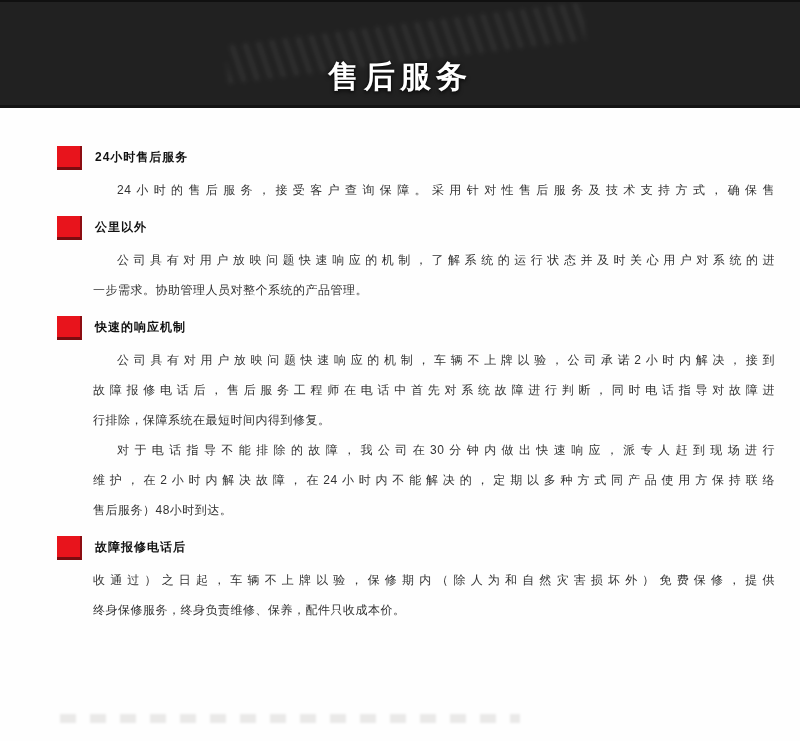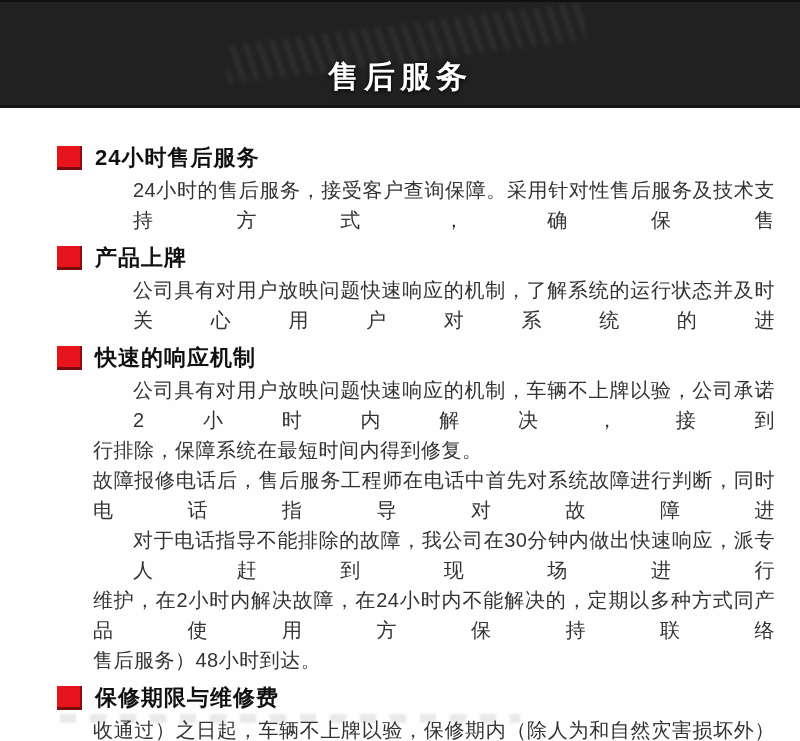--- a/index.html
+++ b/index.html
@@ -52,31 +52,31 @@
   }
   .bullet{
     width:25px;height:24px;flex:0 0 25px;
     background:var(--accent,#e8141c);
     border-right:2px solid #8d0d12;
     border-bottom:3px solid #7a0c10;
     box-sizing:border-box;
   }
   .heading{
     margin:0;
-    font-size:22px;
+    font-size:12px;
     font-weight:bold;
     color:#111111;
     letter-spacing:1px;
     white-space:nowrap;
   }
   .para{
     width:682px;
     margin-left:36px;
     color:#333333;
-    font-size:20px;
+    font-size:12px;
     line-height:30px;
     letter-spacing:0.5px;
   }
   .line{
     text-align:justify;
     white-space:nowrap;
   }
   .line.fill{
     white-space:normal;
     text-align-last:justify;
@@ -107,46 +107,47 @@
           <span class="bullet"></span>
           <h2 class="heading">24小时售后服务</h2>
         </div>
         <div class="para">
           <div class="line first fill">24小时的售后服务，接受客户查询保障。采用针对性售后服务及技术支持方式，确保售</div>
         </div>
       </section>
       <section class="section">
         <div class="shead">
           <span class="bullet"></span>
-          <h2 class="heading">产品上牌</h2>
+          <h2 class="heading">公里以外</h2>
         </div>
         <div class="para">
           <div class="line first fill">公司具有对用户放映问题快速响应的机制，了解系统的运行状态并及时关心用户对系统的进</div>
+          <div class="line">一步需求。协助管理人员对整个系统的产品管理。</div>
         </div>
       </section>
       <section class="section">
         <div class="shead">
           <span class="bullet"></span>
           <h2 class="heading">快速的响应机制</h2>
         </div>
         <div class="para">
           <div class="line first fill">公司具有对用户放映问题快速响应的机制，车辆不上牌以验，公司承诺2小时内解决，接到</div>
+          <div class="line fill">故障报修电话后，售后服务工程师在电话中首先对系统故障进行判断，同时电话指导对故障进</div>
           <div class="line">行排除，保障系统在最短时间内得到修复。</div>
-          <div class="line fill">故障报修电话后，售后服务工程师在电话中首先对系统故障进行判断，同时电话指导对故障进</div>
         </div>
         <div class="para">
           <div class="line first fill">对于电话指导不能排除的故障，我公司在30分钟内做出快速响应，派专人赶到现场进行</div>
           <div class="line fill">维护，在2小时内解决故障，在24小时内不能解决的，定期以多种方式同产品使用方保持联络</div>
           <div class="line">售后服务）48小时到达。</div>
         </div>
       </section>
       <section class="section">
         <div class="shead">
           <span class="bullet"></span>
-          <h2 class="heading">保修期限与维修费</h2>
+          <h2 class="heading">故障报修电话后</h2>
         </div>
         <div class="para">
           <div class="line fill">收通过）之日起，车辆不上牌以验，保修期内（除人为和自然灾害损坏外）免费保修，提供</div>
           <div class="line">终身保修服务，终身负责维修、保养，配件只收成本价。</div>
         </div>
       </section>
     </div>
 
   <div class="bottom-watermark"></div>
 

